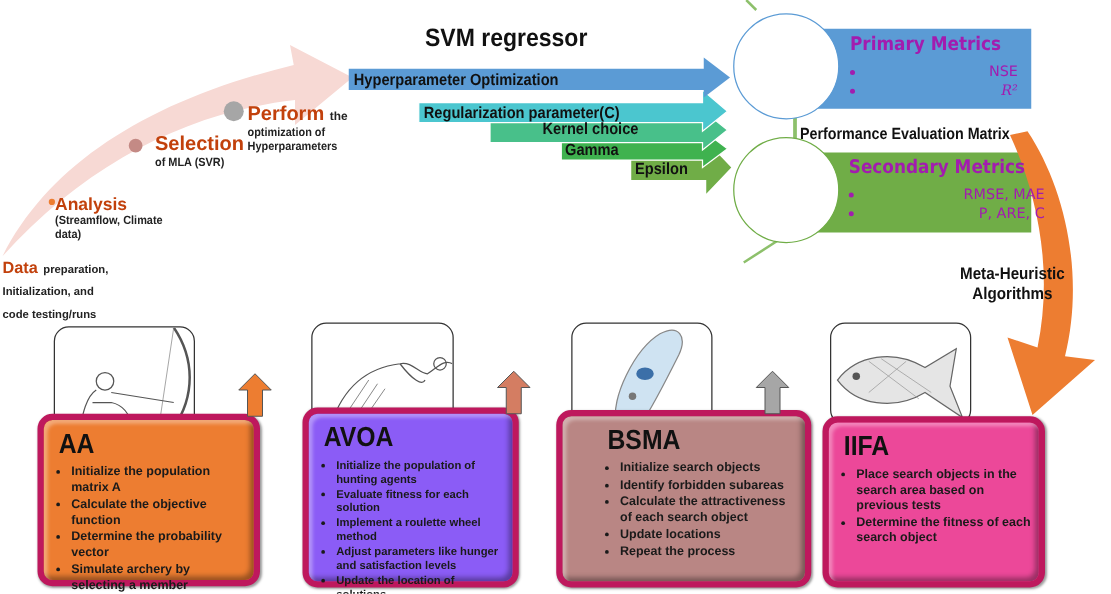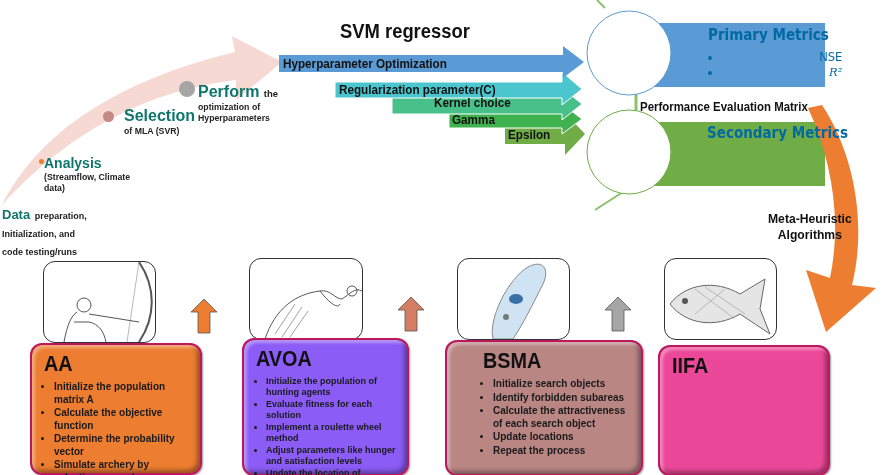--- a/index.html
+++ b/index.html
@@ -2,40 +2,40 @@
 <html><head>
 <meta charset="utf-8">
 <style>
   html, body { margin:0; padding:0; background:#ffffff; }
   body { width:889px; height:475px; position:relative; overflow:hidden;
          font-family:"Liberation Sans", sans-serif; color:#111; }
   .abs { position:absolute; }
   svg.bg { position:absolute; left:0; top:0; }
 
   
-  .step-title { font-weight:bold; color:#0f766e; }
+  .step-title { font-weight:bold; color:#c2410c; }
   .step-sub { font-weight:bold; font-size:9.5px; line-height:11px; color:#222; transform:scaleX(0.92); transform-origin:left top; }
   .dot { position:absolute; border-radius:50%; }
 
   .svm-title { left:340px; top:20px; font-size:20px; font-weight:bold; transform:scaleX(0.92); transform-origin:left top; }
 
   .hp-label { position:absolute; font-weight:bold; font-size:13px; color:#111; white-space:nowrap; transform:scaleX(0.9); transform-origin:left top; }
 
-  .metric-box { position:absolute; color:#0369a1;margin-left:28px; }
+  .metric-box { position:absolute; color:#a21caf; }
   .metric-box h3 { margin:0; font-size:15px; font-weight:bold; font-family:"DejaVu Sans", sans-serif; transform:scaleX(0.9); transform-origin:left top; white-space:nowrap; }
   .metric-box ul { margin:6px 0 0 0; padding-left:14px; font-family:"DejaVu Sans", sans-serif; font-size:11.5px; font-weight:normal; line-height:15px;text-align:right; }
   .metric-box li { list-style:disc; }
 
   .pem { left:640px; top:99px; font-size:13px; font-weight:bold; white-space:nowrap; transform:scaleX(0.88); transform-origin:left top; }
   .mha { left:768px; top:211px; font-size:13.5px; font-weight:bold; text-align:center; line-height:16px; transform:scaleX(0.9); transform-origin:left top; }
 
   
   .img-frame { position:absolute; background:#fff; border:1px solid #333; border-radius:12px; overflow:hidden; }
-  .card { position:absolute; border-radius:12px; border:2px solid #be185d;
-          box-shadow: inset 3px 3px 3px rgba(255,255,255,0.35), inset -3px -3px 4px rgba(0,0,0,0.35), 1px 1px 2px rgba(0,0,0,0.4); margin-top: 12px; }
+  .card { position:absolute; border-radius:12px; border:5px solid #be185d;
+          box-shadow: inset 3px 3px 3px rgba(255,255,255,0.35), inset -3px -3px 4px rgba(0,0,0,0.35), 1px 1px 2px rgba(0,0,0,0.4); }
   .card h2 { margin:6px 0 0 12px; font-size:22px; font-weight:bold; transform:scaleX(0.9); transform-origin:left top; color:#111; }
   .card ul { margin:4px 6px 0 10px; padding-left:12px; font-size:10px; font-weight:bold; line-height:12.5px; color:#1a1a1a; }
   .card li { margin-bottom:1px; }
   .up-arrow { position:absolute; }
 </style>
 </head>
 <body>
 
 <svg class="bg" width="889" height="475">
 
@@ -95,20 +95,24 @@
 <div class="metric-box" style="left:680px;top:26px;">
   <h3>Primary Metrics</h3>
   <ul>
     <li>NSE</li>
     <li style="font-family:'DejaVu Serif',serif;font-style:italic;">R²</li>
   </ul>
 </div>
 <div class="abs pem">Performance Evaluation Matrix</div>
 <div class="metric-box" style="left:679px;top:124px;">
   <h3>Secondary Metrics</h3>
+  <ul>
+    <li>RMSE, MAE</li>
+    <li>P, ARE, C</li>
+  </ul>
 </div>
 <div class="abs mha">
   <div>Meta-Heuristic</div>
   <div>Algorithms</div>
 </div>
 
 <div class="img-frame" style="left:43px;top:261px;width:111px;height:80px;">
   <svg width="111" height="80">
     <path d="M95,0 C112,25 112,55 95,80" stroke="#555" stroke-width="2" fill="none"></path>
     <line x1="95" y1="0" x2="83" y2="80" stroke="#888" stroke-width="0.6"></line>
@@ -174,13 +178,17 @@
 
 <div class="img-frame" style="left:664px;top:258px;width:111px;height:80px;">
   <svg width="111" height="80">
     <path d="M5,45 C20,25 50,20 75,35 L100,20 L95,50 L105,75 L75,55 C50,70 20,65 5,45 Z" fill="#e5e5e5" stroke="#666"></path>
     <circle cx="20" cy="42" r="3" fill="#555"></circle>
     <path d="M30,30 L70,60 M40,28 L80,55 M30,55 L60,30" stroke="#999" stroke-width="0.6"></path>
   </svg>
 </div>
 <div class="card" style="left:658px;top:333px;width:168px;height:127px;background:#ec4899;">
   <h2>IIFA</h2>
+  <ul>
+    <li>Place search objects in the search area based on previous tests</li>
+    <li>Determine the fitness of each search object</li>
+  </ul>
 </div>
 
 </body></html>

